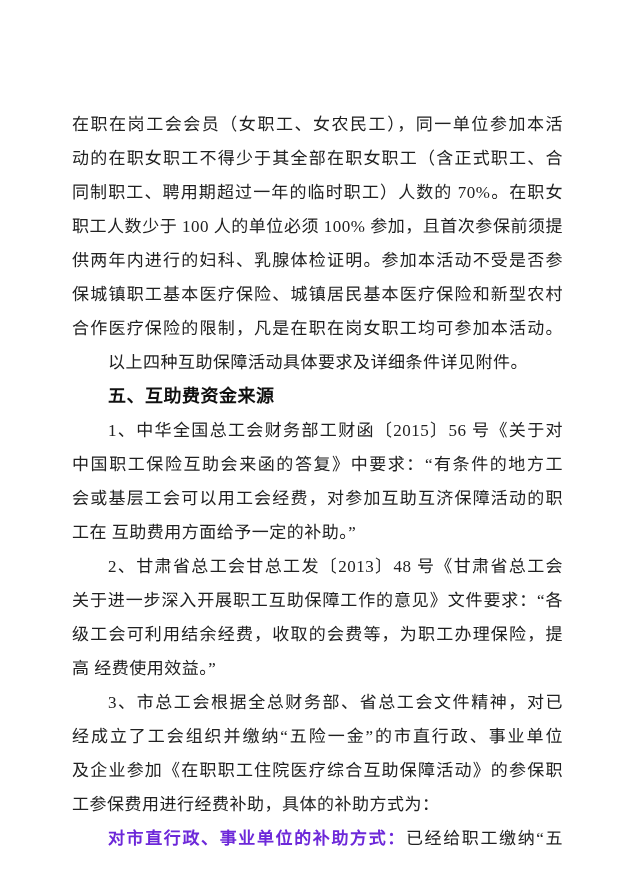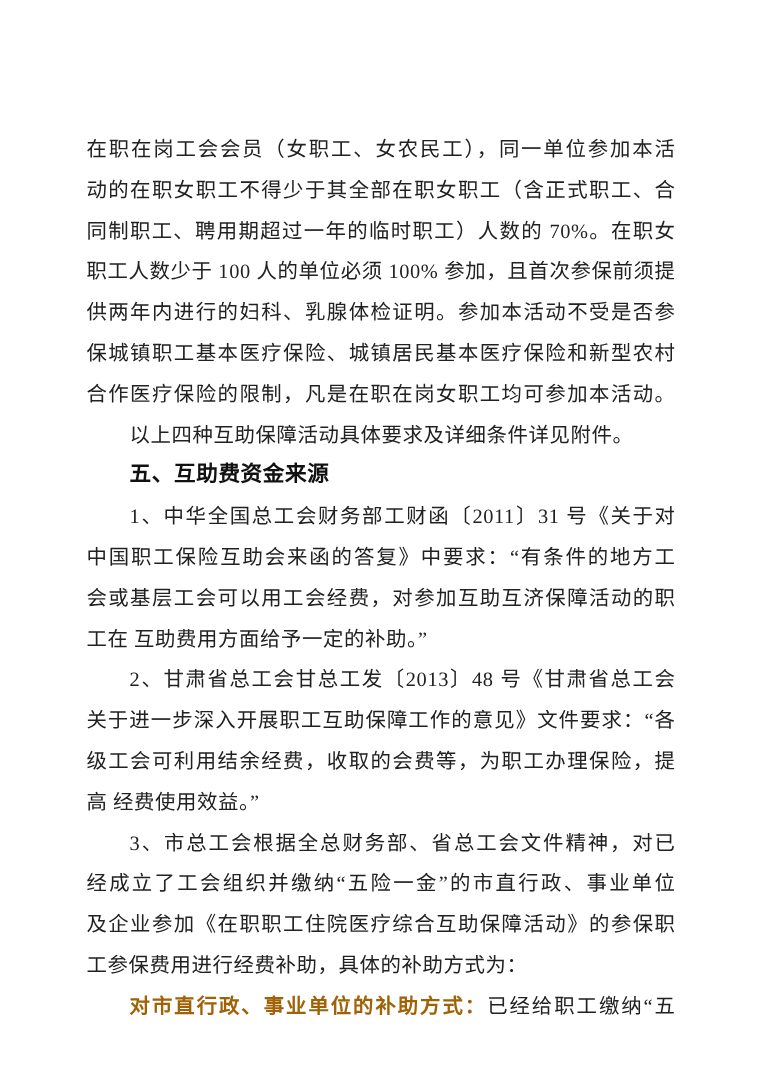--- a/index.html
+++ b/index.html
@@ -46,21 +46,21 @@
   .heading {
     font-family: Liberation Mono, monospace;
     font-weight: bold;
     font-size: 18px;
     color: #111111;
     letter-spacing: 0.5px;
   }
   .em-lead {
     font-family: "Liberation Sans", "DejaVu Sans", sans-serif;
     font-weight: bold;
-    color: #a16207;
+    color: #6d28d9;
   }
   .page-number {
     position: absolute;
     top: 878px;
     right: 72px;
     font-size: 21px;
     line-height: 24px;
     color: #2a2a2a;
     letter-spacing: 0.5px;
   }
@@ -72,21 +72,21 @@
   <div class="content">
     <div class="line just">在职在岗工会会员（女职工、女农民工），同一单位参加本活</div>
     <div class="line just">动的在职女职工不得少于其全部在职女职工（含正式职工、合</div>
     <div class="line just">同制职工、聘用期超过一年的临时职工）人数的 70%。在职女</div>
     <div class="line just">职工人数少于 100 人的单位必须 100% 参加，且首次参保前须提</div>
     <div class="line just">供两年内进行的妇科、乳腺体检证明。参加本活动不受是否参</div>
     <div class="line just">保城镇职工基本医疗保险、城镇居民基本医疗保险和新型农村</div>
     <div class="line just">合作医疗保险的限制，凡是在职在岗女职工均可参加本活动。</div>
     <div class="line ind">以上四种互助保障活动具体要求及详细条件详见附件。</div>
     <div class="line ind heading">五、互助费资金来源</div>
-    <div class="line ind just">1、中华全国总工会财务部工财函〔2011〕31 号《关于对</div>
+    <div class="line ind just">1、中华全国总工会财务部工财函〔2015〕56 号《关于对</div>
     <div class="line just">中国职工保险互助会来函的答复》中要求：“有条件的地方工</div>
     <div class="line just">会或基层工会可以用工会经费，对参加互助互济保障活动的职</div>
     <div class="line">工在 互助费用方面给予一定的补助。”</div>
     <div class="line ind just">2、甘肃省总工会甘总工发〔2013〕48 号《甘肃省总工会</div>
     <div class="line just">关于进一步深入开展职工互助保障工作的意见》文件要求：“各</div>
     <div class="line just">级工会可利用结余经费，收取的会费等，为职工办理保险，提</div>
     <div class="line">高 经费使用效益。”</div>
     <div class="line ind just">3、市总工会根据全总财务部、省总工会文件精神，对已</div>
     <div class="line just">经成立了工会组织并缴纳“五险一金”的市直行政、事业单位</div>
     <div class="line just">及企业参加《在职职工住院医疗综合互助保障活动》的参保职</div>

